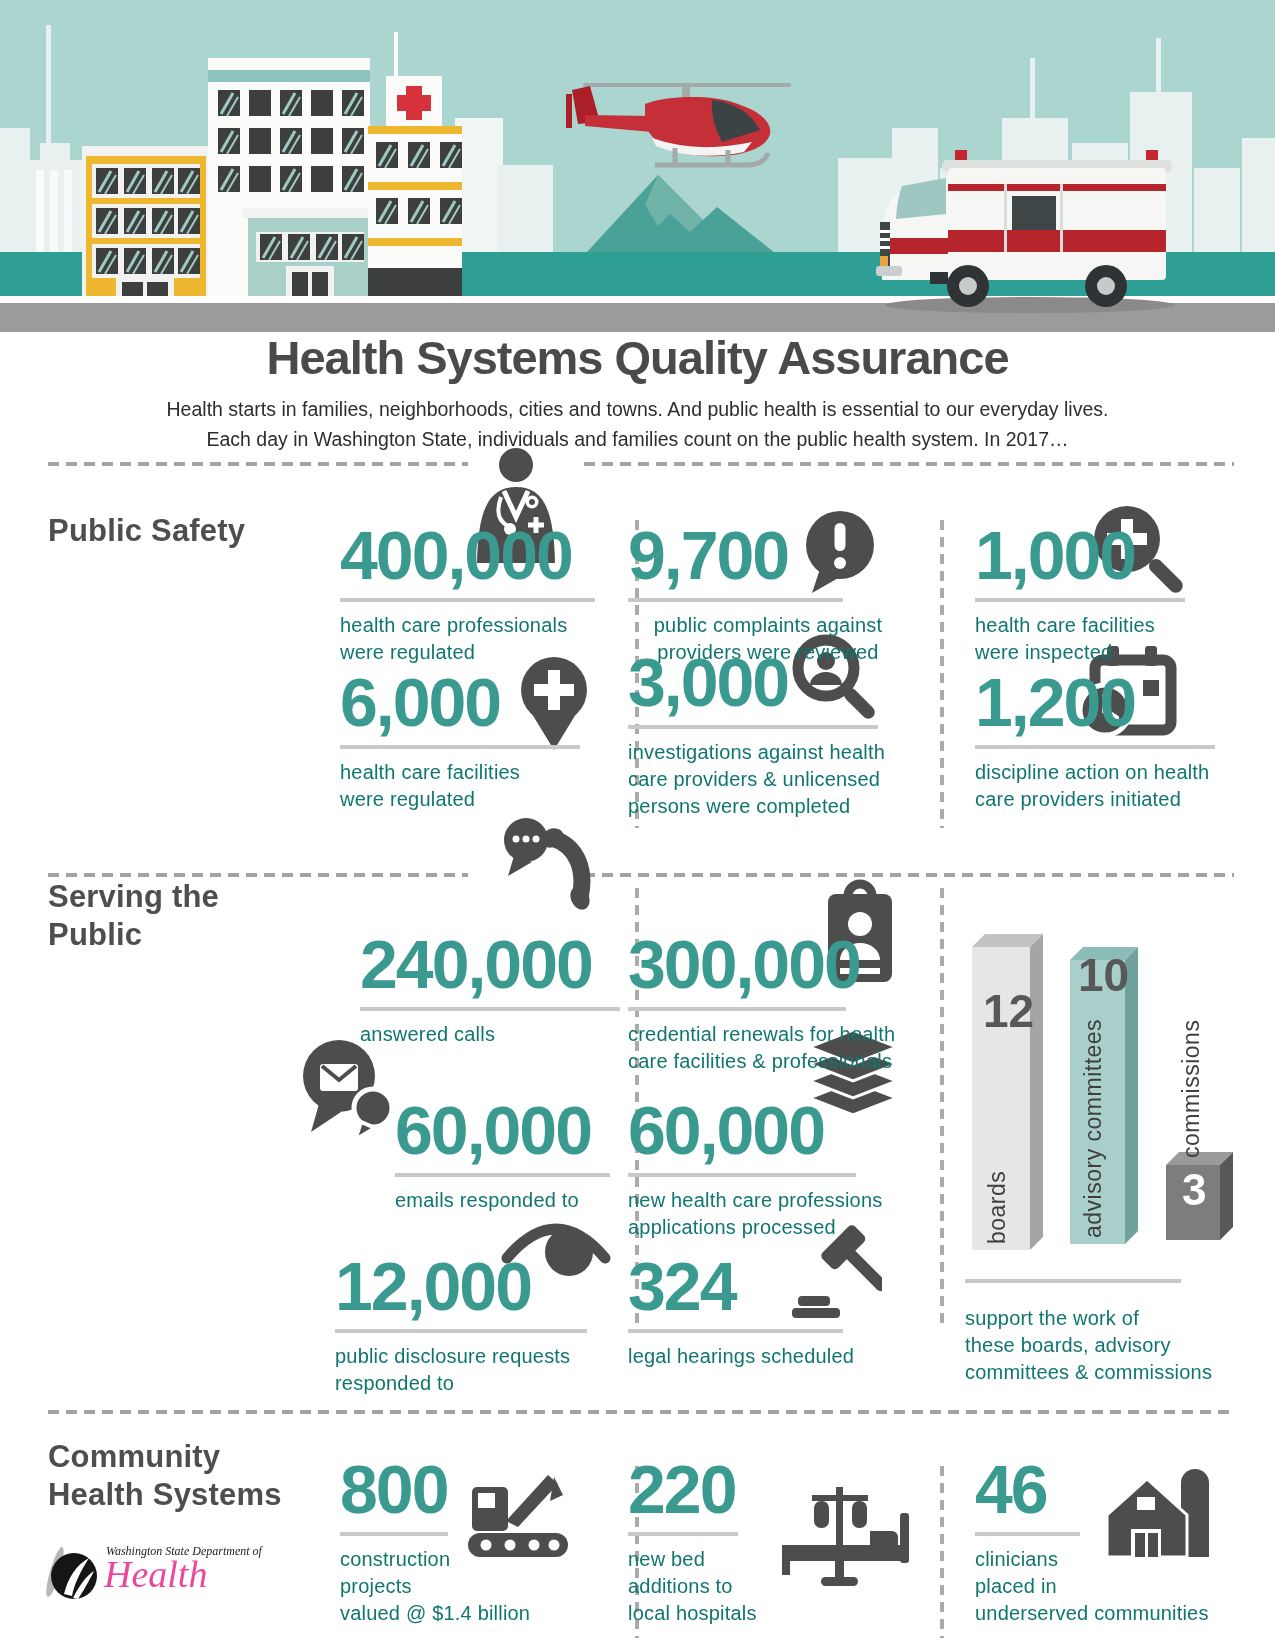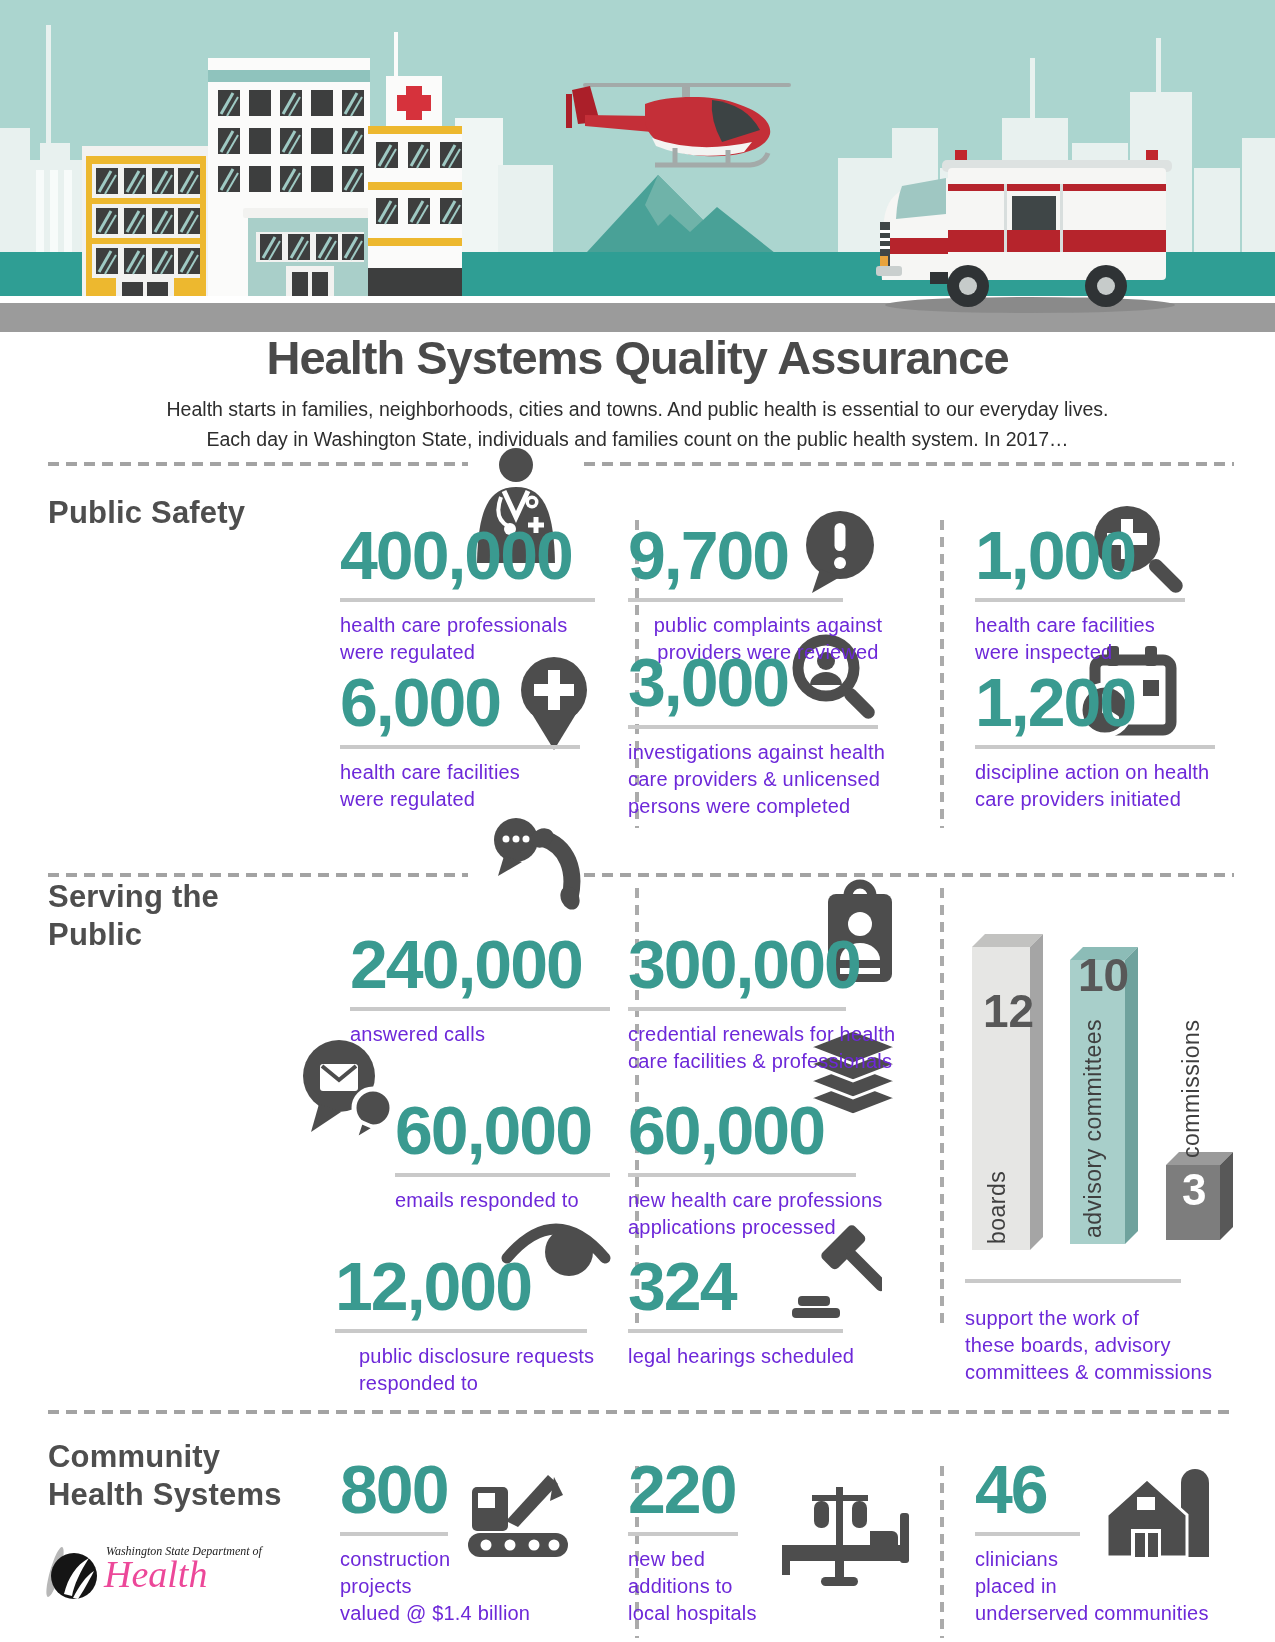--- a/index.html
+++ b/index.html
@@ -19,21 +19,21 @@
   .vdash{position:absolute;width:4px;
          background:repeating-linear-gradient(180deg,#ababab 0 10px,transparent 10px 17px);}
   .section-label{position:absolute;font-weight:700;font-size:31px;line-height:1.22;
                  color:#4e4e4e;white-space:pre-line;letter-spacing:.2px;}
   
   .stat{position:absolute;}
   .num{position:relative;z-index:2;font-weight:800;font-size:68px;line-height:1;
        color:#3a9a90;letter-spacing:-2px;white-space:nowrap;}
   .rule{position:relative;z-index:2;height:4px;background:#c9c9c9;margin-top:9px;}
   .cap{position:relative;z-index:2;margin-top:10px;font-size:20px;line-height:1.35;
-       color:#6d28d9;letter-spacing:.2px;white-space:pre-line;}
+       color:#0f766e;letter-spacing:.2px;white-space:pre-line;}
   .icon{position:absolute;z-index:1;}
   .icon path,.icon rect,.icon circle,.icon ellipse,.icon polygon{fill:#4d4d4d;}
   .icon .st{fill:none;stroke:#4d4d4d;}
   .icon .wf{fill:#fff;}
   .icon .ws{fill:none;stroke:#fff;}
   
   .bar-num{position:absolute;z-index:3;font-weight:800;font-size:46px;line-height:1;color:#585858;}
   .vlabel{position:absolute;z-index:3;writing-mode:vertical-rl;transform:rotate(180deg);
           font-size:23px;line-height:1;color:#3f3f3f;letter-spacing:.5px;}
   
@@ -224,21 +224,21 @@
   <div class="hdash" style="left:584px;top:873px;width:650px;"></div>
   <div class="hdash" style="left:48px;top:1410px;width:1186px;"></div>
 
   <div class="vdash" style="left:635px;top:520px;height:308px;"></div>
   <div class="vdash" style="left:940px;top:520px;height:308px;"></div>
   <div class="vdash" style="left:635px;top:888px;height:440px;"></div>
   <div class="vdash" style="left:940px;top:888px;height:440px;"></div>
   <div class="vdash" style="left:635px;top:1466px;height:172px;"></div>
   <div class="vdash" style="left:940px;top:1466px;height:172px;"></div>
 
-  <div class="section-label" style="left:48px;top:494px;">Public Safety</div>
+  <div class="section-label" style="left:48px;top:512px;">Public Safety</div>
   <div class="section-label" style="left:48px;top:878px;">Serving the
 Public</div>
   <div class="section-label" style="left:48px;top:1438px;">Community
 Health Systems</div>
 
   <div class="stat" style="left:340px;top:521px;">
     <svg class="icon" style="left:128px;top:-76px;" width="96" height="118" viewBox="0 0 96 118">
       <circle cx="48" cy="20" r="17"></circle>
       <path d="M48 42 C22 42 10 62 9 118 L87 118 C86 62 74 42 48 42 Z"></path>
       <path class="ws" d="M36 46 L48 72 L60 46" stroke-width="5"></path>
@@ -315,21 +315,21 @@
       <rect x="72" y="38" width="16" height="16"></rect>
       <circle cx="34" cy="68" r="25" stroke="#fff" stroke-width="5"></circle>
       <path class="ws" d="M34 54 v15 l11 7" stroke-width="6" stroke-linecap="round"></path>
     </svg>
     <div class="num">1,200</div>
     <div class="rule" style="width:240px;"></div>
     <div class="cap" style="width:255px;">discipline action on health
 care providers initiated</div>
   </div>
 
-  <div class="stat" style="left:350px;top:930px;">
+  <div class="stat" style="left:360px;top:930px;">
     <svg class="icon" style="left:136px;top:-114px;" width="96" height="100" viewBox="0 0 96 100">
       <circle cx="30" cy="24" r="22"></circle>
       <path d="M18 40 L12 60 L36 46 Z"></path>
       <circle class="wf" cx="20" cy="23" r="3.5"></circle>
         <circle class="wf" cx="30" cy="23" r="3.5"></circle>
         <circle class="wf" cx="40" cy="23" r="3.5"></circle>
       <path class="st" d="M56 22 C82 30 90 55 84 82" stroke-width="17" stroke-linecap="round"></path>
       <ellipse cx="56" cy="22" rx="12" ry="9" transform="rotate(-25 56 22)"></ellipse>
       <ellipse cx="84" cy="82" rx="9" ry="12" transform="rotate(-25 84 82)"></ellipse>
     </svg>
@@ -383,21 +383,21 @@
 applications processed</div>
   </div>
 
   <div class="stat" style="left:335px;top:1252px;">
     <svg class="icon" style="left:162px;top:-54px;" width="118" height="82" viewBox="0 0 118 82">
       <path class="st" d="M10 60 Q59 2 108 60" stroke-width="11" stroke-linecap="round"></path>
       <circle cx="72" cy="54" r="24"></circle>
     </svg>
     <div class="num">12,000</div>
     <div class="rule" style="width:252px;"></div>
-    <div class="cap" style="width:270px;margin-left:24px;">public disclosure requests
+    <div class="cap" style="width:270px;">public disclosure requests
 responded to</div>
   </div>
 
   <div class="stat" style="left:628px;top:1252px;">
     <svg class="icon" style="left:154px;top:-34px;" width="100" height="104" viewBox="0 0 100 104">
       <g transform="rotate(-45 62 30)">
         <rect x="39" y="18" width="46" height="22" rx="5"></rect>
         <rect x="56" y="36" width="12" height="52" rx="5"></rect>
       </g>
       <rect x="10" y="90" width="48" height="10" rx="4"></rect>

